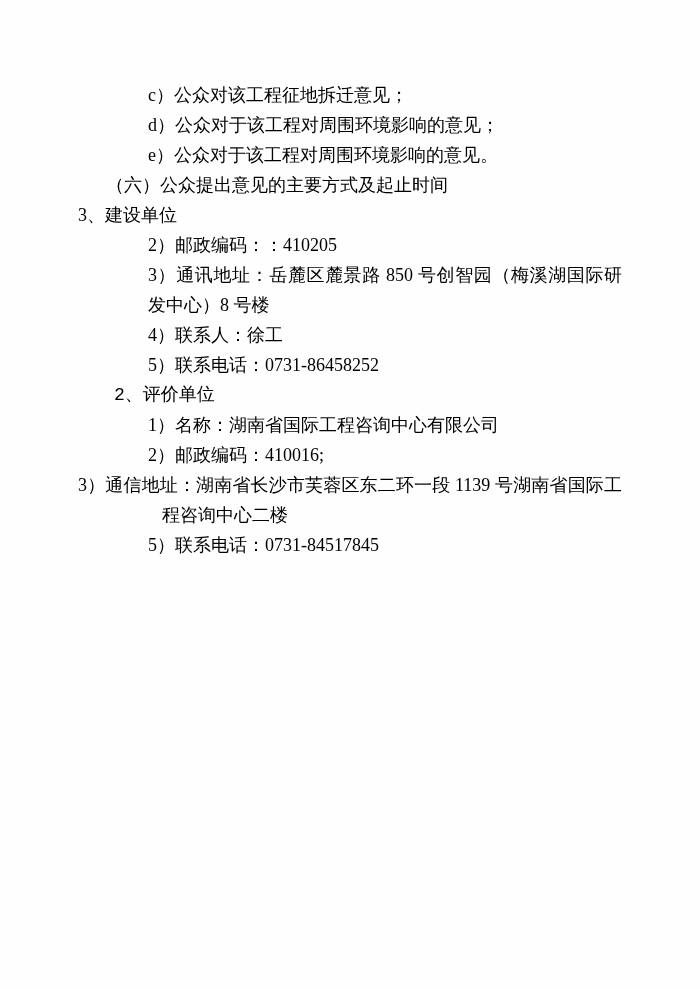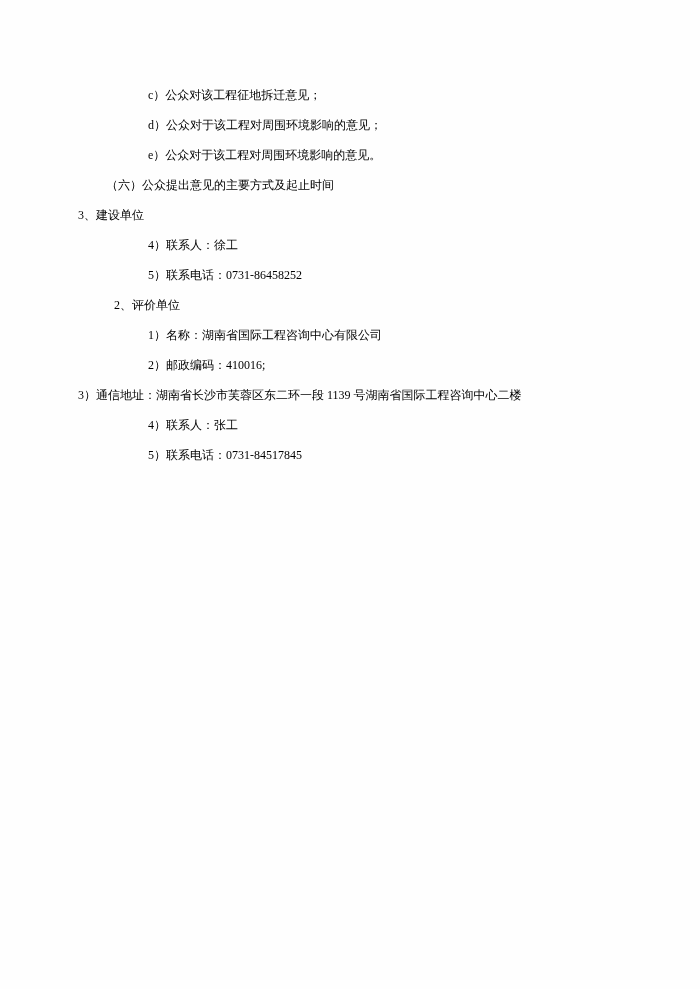--- a/index.html
+++ b/index.html
@@ -16,21 +16,21 @@
   }
   .page {
     position: relative;
     width: 700px;
     height: 989px;
     background: #fefefe;
     box-sizing: border-box;
     padding: 80px 78px 40px 78px;
   }
   .doc-body {
-    font-size: 12px;
+    font-size: 18px;
     line-height: 30px;
   }
   .para {
     margin: 0;
     text-align: justify;
     text-justify: inter-ideograph;
   }   
   .ind-2 { text-indent: 42px; }
   .ind-none { text-indent: 0; }
   .lvl-b { padding-left: 28px; text-indent: 0; }
@@ -50,25 +50,26 @@
     <p class="para lvl-c">d）公众对于该工程对周围环境影响的意见；</p>
     <p class="para lvl-c">e）公众对于该工程对周围环境影响的意见。</p>
 
     <p class="para lvl-b">（六）公众提出意见的主要方式及起止时间</p>
 
 
 
 
     <p class="para ind-none">3、建设单位</p>
 
+    <p class="para lvl-c">2）邮政编码：：410205</p>
+    <p class="para lvl-c">3）通讯地址：岳麓区麓景路 850 号创智园（梅溪湖国际研发中心）8 号楼</p>
     <p class="para lvl-c">4）联系人：徐工</p>
     <p class="para lvl-c">5）联系电话：0731-86458252</p>
 
-    <p class="para lvl-b" style="padding-left:36px;">2、评价单位</p>
+    <p class="para lvl-b" style="padding-left:36px;font-family:Liberation Mono, monospace;">2、评价单位</p>
 
     <p class="para lvl-c">1）名称：湖南省国际工程咨询中心有限公司</p>
     <p class="para lvl-c">2）邮政编码：410016;</p>
     <p class="para hang">3）通信地址：湖南省长沙市芙蓉区东二环一段 1139 号湖南省国际工程咨询中心二楼</p>
-    <p class="para lvl-c">4）联系人：张工</p>
     <p class="para lvl-c">5）联系电话：0731-84517845</p>
 
   </div>
 </div>
 
 </body></html>

